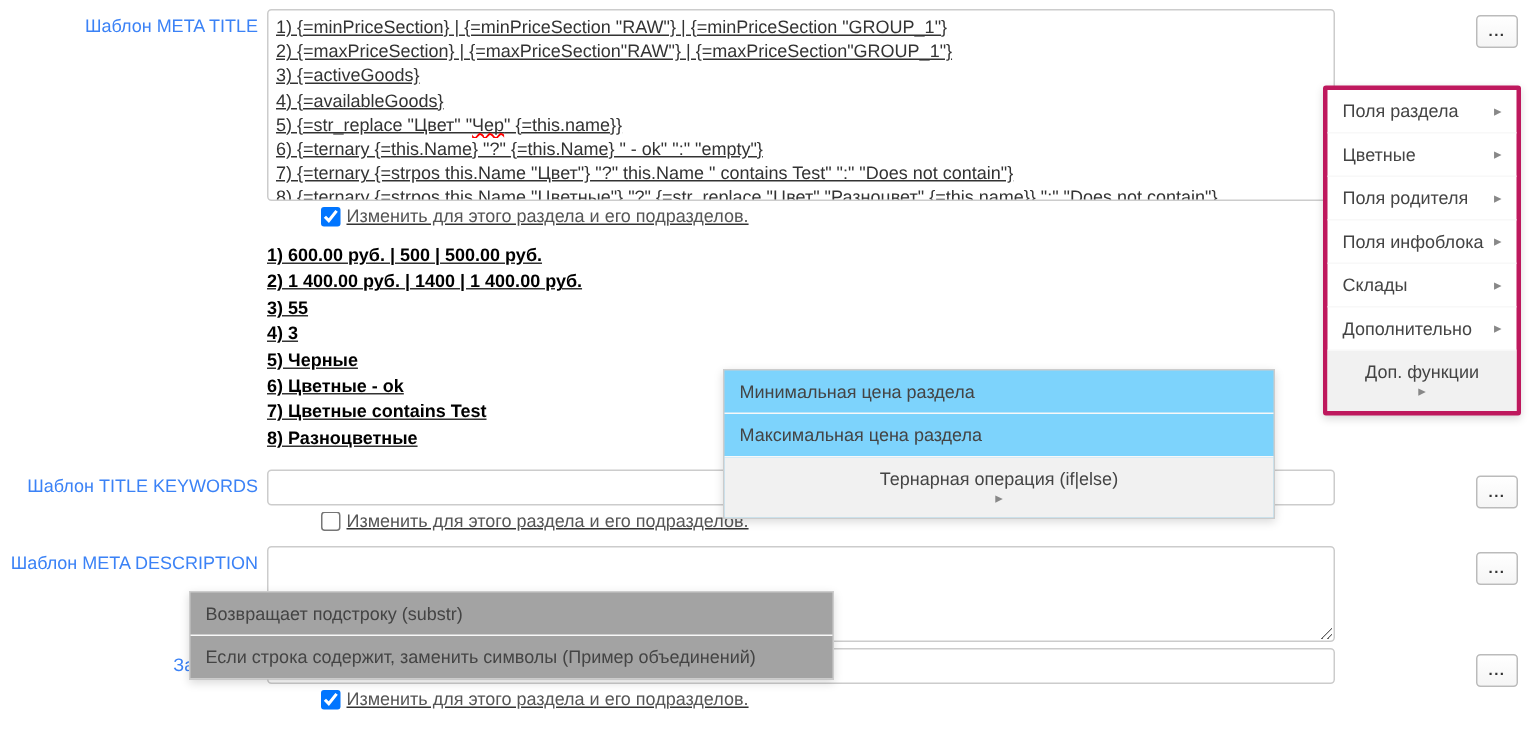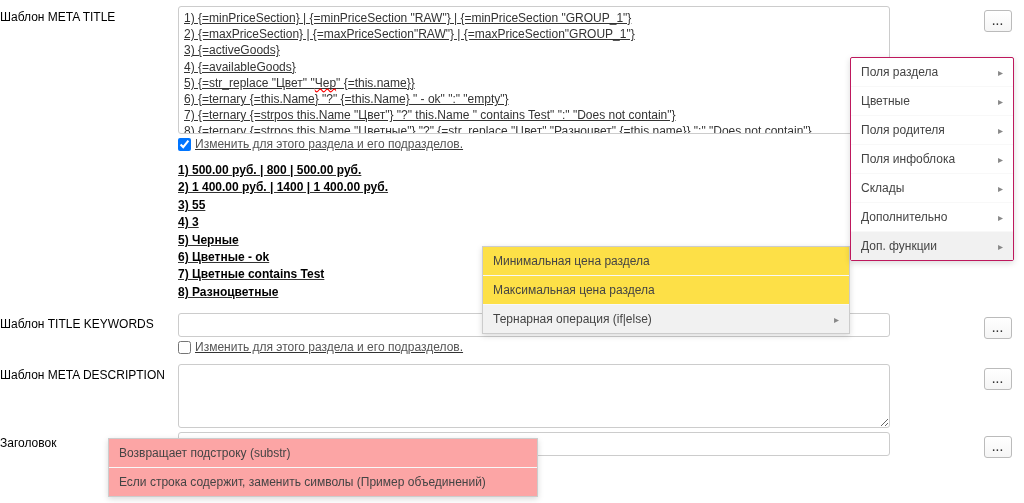--- a/index.html
+++ b/index.html
@@ -15,23 +15,24 @@
     }
 
     .form-row {
       display: flex;
       align-items: flex-start;
       margin-bottom: 4px;
     }
 
     .label-col {
       width: 178px;
+      text-align: right;
       padding-right: 6px;
       padding-top: 4px;
-      color: #000000;
+      color: #3b82f6;
       flex-shrink: 0;
     }
 
     .input-col {
       flex: 1;
       display: flex;
       flex-direction: column;
       margin-right: 8px;
       text-decoration: underline;
     }
@@ -61,20 +62,21 @@
       text-decoration-skip-ink: none;
     }
 
     .check-row {
       display: flex;
       align-items: center;
       gap: 4px;
       margin-top: 3px;
       margin-bottom: 6px;
       color: #555;
+      margin-left: 36px;
     }
     .check-row input[type=checkbox] { margin: 0; }
 
     .ellipsis-btn {
       display: inline-flex;
       align-items: center;
       justify-content: center;
       height: 22px;
       min-width: 28px;
       border: 1px solid #bbb;
@@ -94,68 +96,68 @@
       line-height: 1.45;
       margin-top: 5px;
       margin-bottom: 8px;
     }
 
     
     .menu-main {
       position: absolute;
       right: 10px;
       top: 57px;
-      width: 164px;
+      width: 132px;
       background: #fff;
-      border: 1px solid #be185d;
+      border: 3px solid #be185d;
       border-radius: 2px;
       box-shadow: 0 2px 6px rgba(0,0,0,.15);
       z-index: 50;
     }
     .menu-item {
       display: flex;
       align-items: center;
       justify-content: space-between;
       padding: 7px 10px;
       cursor: default;
       color: #444;
       border-bottom: 1px solid #f8f8f8;
     }
     .menu-item:last-child { border-bottom: none; }
     .menu-item.hover {
       background: #f1f1f1;
+      flex-direction: column;
     }
     .menu-arrow {
       color: #888;
       font-size: 10px;
     }
 
     
     .menu-sub1 {
       position: absolute;
       top: 246px;
       right: 174px;
       width: 368px;
-      background: #fde047;
+      background: #7dd3fc;
       border: 1px solid #ccc;
       box-shadow: 0 2px 6px rgba(0,0,0,.15);
       z-index: 49;
     }
 
     
     .menu-sub2 {
       position: absolute;
       top: 394px;
-      left: 108px;
+      left: 126px;
       width: 430px;
-      background: #fca5a5;
+      background: #a3a3a3;
       border: 1px solid #ccc;
       box-shadow: 0 2px 6px rgba(0,0,0,.15);
       z-index: 48;
-      margin-top: 44px;
     }
 
     
     .fake-textarea {
       width: 712px;
       height: 128px;
       font-size: 12px;
       border: 1px solid #ccc;
       border-radius: 3px;
       padding: 3px 5px;
@@ -174,21 +176,21 @@
   <div class="label-col">Шаблон META TITLE</div>
   <div class="input-col">
     <div class="fake-textarea" id="title-textarea" contenteditable="true" style=""><span class="line">1) {=minPriceSection} | {=minPriceSection "RAW"} | {=minPriceSection "GROUP_1"}</span><span class="line">2) {=maxPriceSection} | {=maxPriceSection"RAW"} | {=maxPriceSection"GROUP_1"}</span><span class="line">3) {=activeGoods}</span><span class="line">4) {=availableGoods}</span><span class="line">5) {=str_replace "Цвет" "<span class="spell-err">Чер</span>" {=this.name}}</span><span class="line">6) {=ternary {=this.Name} "?" {=this.Name} " - ok" ":" "empty"}</span><span class="line">7) {=ternary {=strpos this.Name "Цвет"} "?" this.Name " contains Test" ":" "Does not contain"}</span><span class="line">8) {=ternary {=strpos this.Name "Цветные"} "?" {=str_replace "Цвет" "<span class="spell-err">Разноцвет</span>" {=this.name}} ":" "Does not contain"}</span></div>
 
     <div class="check-row">
       <input type="checkbox" id="cb-title" checked="" style="">
       <span>Изменить для этого раздела и его подразделов.</span>
     </div>
 
     <div class="preview" id="preview-block">
-        <div>1) 500.00 руб. | 800 | 500.00 руб.</div>
+        <div>1) 600.00 руб. | 500 | 500.00 руб.</div>
         <div>2) 1 400.00 руб. | 1400 | 1 400.00 руб.</div>
         <div>3) 55</div>
         <div>4) 3</div>
         <div>5) Черные</div>
         <div>6) Цветные - ok</div>
         <div>7) Цветные contains Test</div>
         <div>8) Разноцветные</div>
       </div>
   </div>
   <div class="btn-col">

